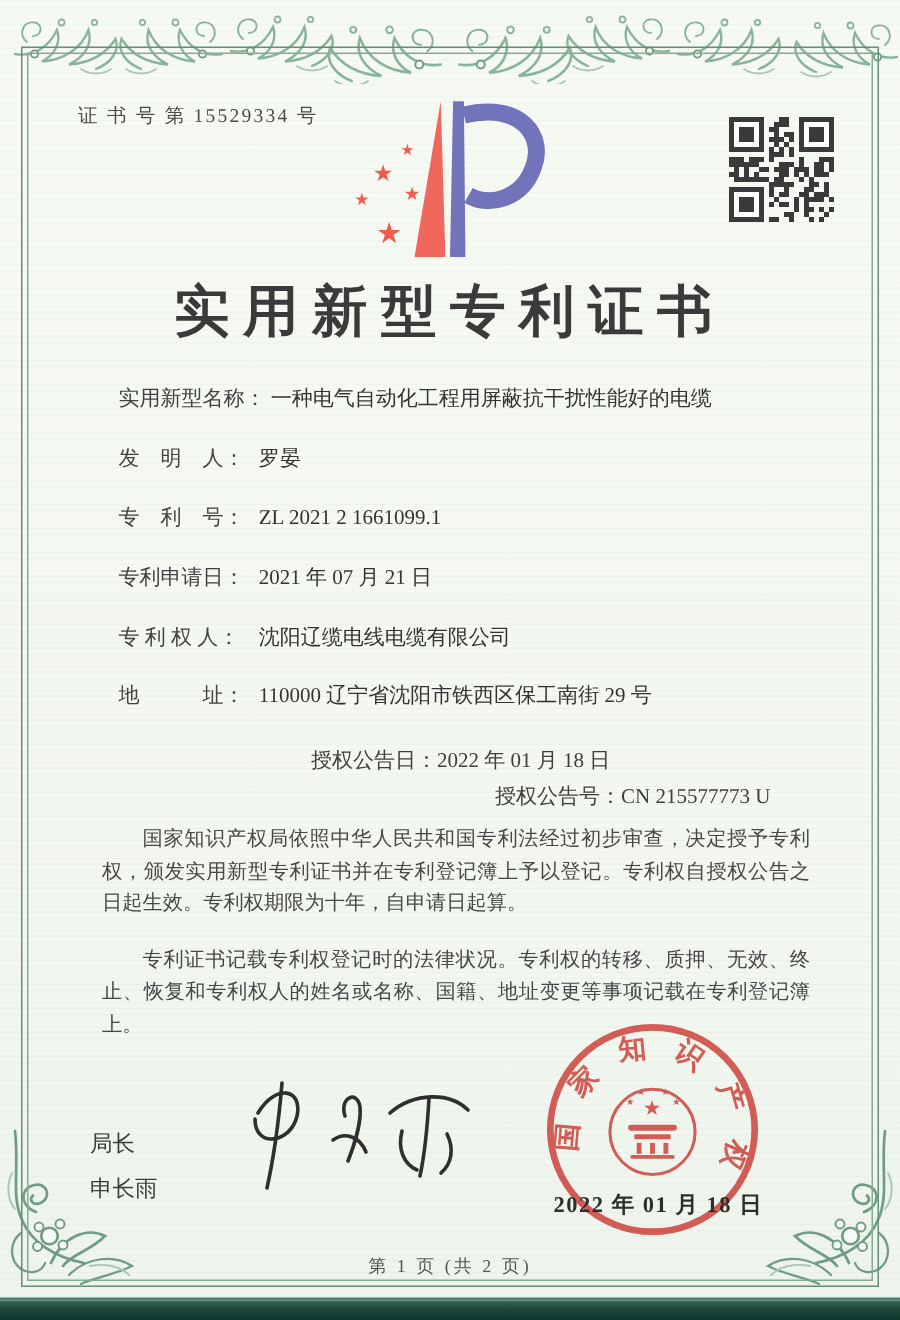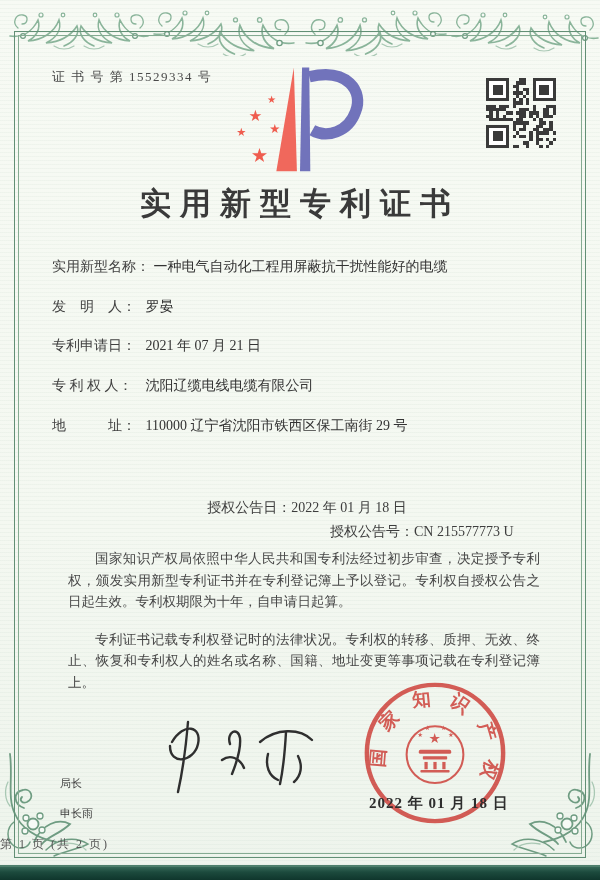--- a/index.html
+++ b/index.html
@@ -11,41 +11,41 @@
     font-family:"Liberation Serif","DejaVu Serif",serif;
     color:#3d3d3d;
   }
   
   .frame-outer{position:absolute;left:14px;top:31px;width:570px;height:825px;border:1.6px solid #628f75;}
   .frame-inner{position:absolute;left:3px;top:3px;right:3px;bottom:3px;border:1px solid #85ab92;}
   
   .cert-no{position:absolute;left:52px;top:68px;font-size:13px;letter-spacing:1.5px;color:#4a4a4a;}
   .logo{position:absolute;left:228px;top:64px;width:144px;height:116px;}
   .qr{position:absolute;left:486px;top:78px;width:70px;height:70px;}
-  .title{position:absolute;left:0;right:0;top:183px;text-align:center;font-size:31px;font-weight:bold;
+  .title{position:absolute;left:0;right:0;top:183px;text-align:center;font-size:37px;font-weight:bold;
          letter-spacing:9px;color:#3a3a3a;}
   
   .fields{position:absolute;left:52px;top:257px;right:38px;font-size:14px;}
-  .field-row{height:39.7px;line-height:20px;white-space:nowrap;}
+  .field-row{height:39.7px;line-height:20px;white-space:nowrap;margin-left:27px;}
   .field-label{display:inline-block;min-width:90px;color:#414141;}
   .field-value{color:#333;}
   .grant-row{position:absolute;left:52px;top:498px;right:38px;font-size:14px;line-height:20px;white-space:nowrap;text-align:center;}
   .grant-no{position:absolute;left:278px;top:0;margin-top:24px;}
   
   .body-text{position:absolute;left:52px;right:44px;top:532px;font-size:13.5px;line-height:21.6px;
              text-align:justify;color:#474747;}
   .body-text p{margin:16px;text-indent:2em;}
   
-  .signer{position:absolute;left:60px;top:768px;font-size:11px;line-height:30px;color:#3c3c3c;}
+  .signer{position:absolute;left:60px;top:748px;font-size:15px;line-height:30px;color:#3c3c3c;}
   .signature{position:absolute;left:146px;top:716px;width:180px;height:92px;}
   
   .seal{position:absolute;left:362px;top:680px;width:146px;height:146px;opacity:.88;mix-blend-mode:multiply;}
   .seal-date{position:absolute;left:369px;top:794px;font-size:15px;letter-spacing:1px;color:#2e2e2e;font-weight:bold;}
   
-  .footer{position:absolute;left:0;right:0;top:836px;font-size:12px;color:#555;letter-spacing:2px;}
+  .footer{position:absolute;left:0;right:0;top:836px;text-align:center;font-size:12px;color:#555;letter-spacing:2px;}
   .bottom-band{position:absolute;left:0;right:0;bottom:0;height:13px;
     background:linear-gradient(180deg,#356857 0%,#1c4a3d 40%,#0f362c 100%);
     border-top:2px solid #4e7f6c;}
   .ornament{position:absolute;pointer-events:none;}
   .orn-top{left:0;top:0;width:600px;height:56px;}
   .orn-bl{left:0px;top:752px;width:130px;height:108px;}
   .orn-br{right:0px;top:752px;width:130px;height:108px;transform:scaleX(-1);}
 </style>
 </head>
 <body>
@@ -273,20 +273,24 @@
   <div class="fields">
     <div class="field-row">
       <span class="field-label">实用新型名称：</span>
       <span class="field-value">一种电气自动化工程用屏蔽抗干扰性能好的电缆</span>
     </div>
     <div class="field-row">
       <span class="field-label">发　明　人：</span>
       <span class="field-value">罗晏</span>
     </div>
     <div class="field-row">
+      <span class="field-label">专　利　号：</span>
+      <span class="field-value">ZL 2021 2 1661099.1</span>
+    </div>
+    <div class="field-row">
       <span class="field-label">专利申请日：</span>
       <span class="field-value">2021 年 07 月 21 日</span>
     </div>
     <div class="field-row">
       <span class="field-label">专 利 权 人：</span>
       <span class="field-value">沈阳辽缆电线电缆有限公司</span>
     </div>
     <div class="field-row">
       <span class="field-label">地　　　址：</span>
       <span class="field-value">110000 辽宁省沈阳市铁西区保工南街 29 号</span>

